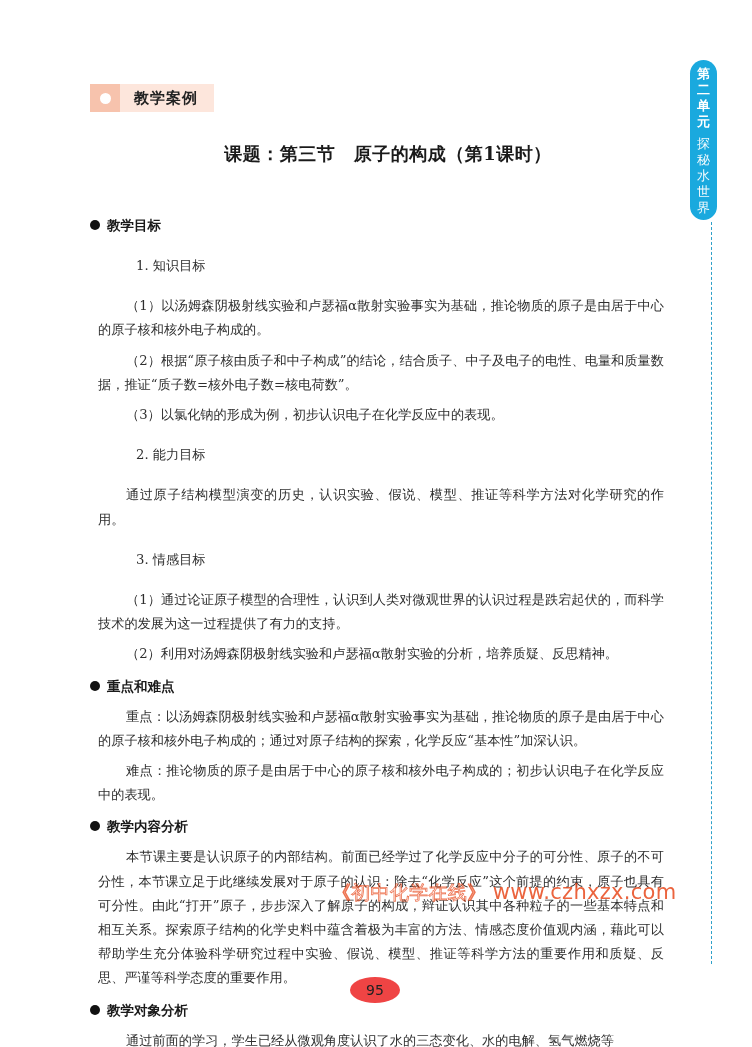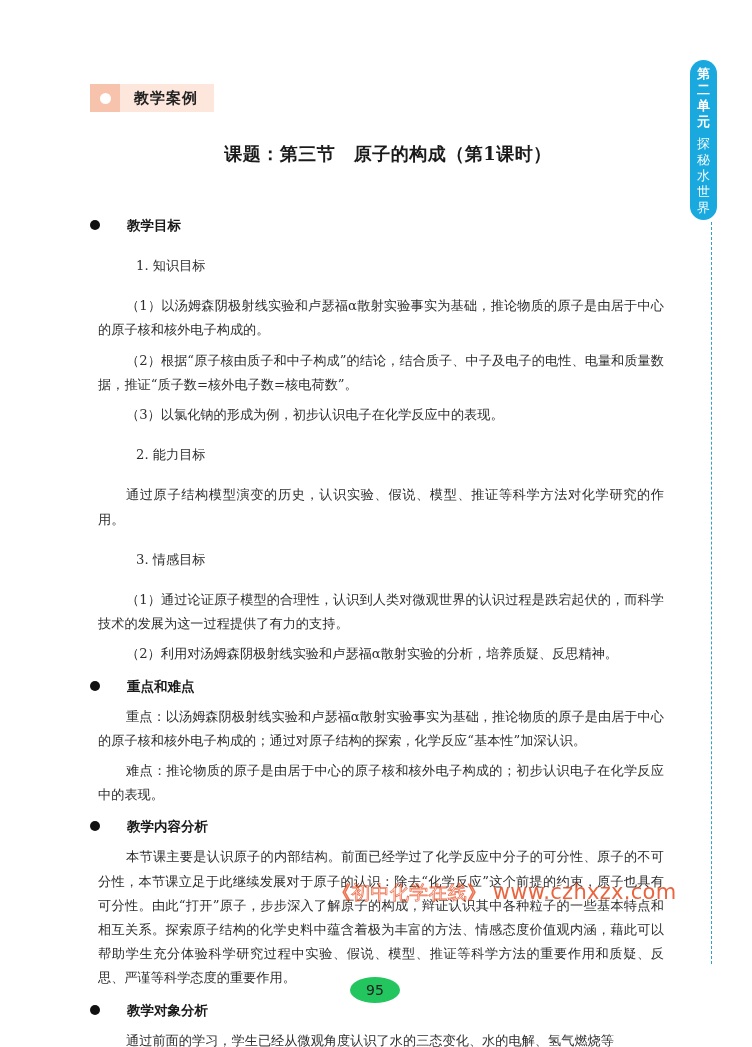--- a/index.html
+++ b/index.html
@@ -23,34 +23,34 @@
     .side-tab .light { font-weight: normal; opacity: 0.95; }
     .side-line { position: absolute; left: 711px; top: 222px; height: 742px; width: 0;
                  border-left: 1.5px dashed #2ea0c9; }
 
     .title { position: absolute; left: 12px; width: 752px; top: 142px; text-align: center;
              font-size: 18px; font-weight: bold; color: #1a1a1a; letter-spacing: 0.5px; }
 
     .content { position: absolute; left: 92px; top: 210px; width: 578px; font-size: 13.2px;
                line-height: 24.2px; color: #2e2e2e; }
     .h { font-family: "DejaVu Sans", "Liberation Sans", sans-serif; font-weight: bold; font-size: 13.5px;
-         color: #1a1a1a; margin: 2px 0 2px -2px; height: 26px; line-height: 26px; display: flex; align-items: center; gap: 20px; }
+         color: #1a1a1a; margin: 2px 0 2px -2px; height: 26px; line-height: 26px; display: flex; align-items: center; }
     .h .bullet { display: inline-block; width: 10px; height: 10px; border-radius: 50%;
                  background: #111; margin-right: 7px; }
     .p { text-indent: 28px; text-align: justify; margin: 6px; }
     .sub { text-indent: 28px; margin: 16px; }
 
     .watermark { position: absolute; left: 332px; top: 880px; font-family: "DejaVu Sans", "Liberation Sans", sans-serif;
                  color: #e8491d; font-size: 19px; opacity: 0.85; white-space: nowrap; letter-spacing: 0.3px; }
     .watermark .cn { font-family: "DejaVu Serif", serif; font-size: 19px; opacity: 0.9;
                  color: transparent; -webkit-text-stroke: 0.8px #e8491d; }
     .watermark .url { font-size: 21px; }
 
     .page-num { position: absolute; left: 350px; top: 977px; width: 50px; height: 26px;
-                border-radius: 50%; background: #22c55e; display: flex; align-items: center;
+                border-radius: 50%; background: #ef4444; display: flex; align-items: center;
                 justify-content: center; font-family: "DejaVu Sans", "Liberation Sans", sans-serif;
                 font-size: 14px; color: #222; }
   </style>
 </head>
 <body>
 
 <div class="section-tag">
   <div class="dot-box">
     <div class="dot"></div>
   </div>

